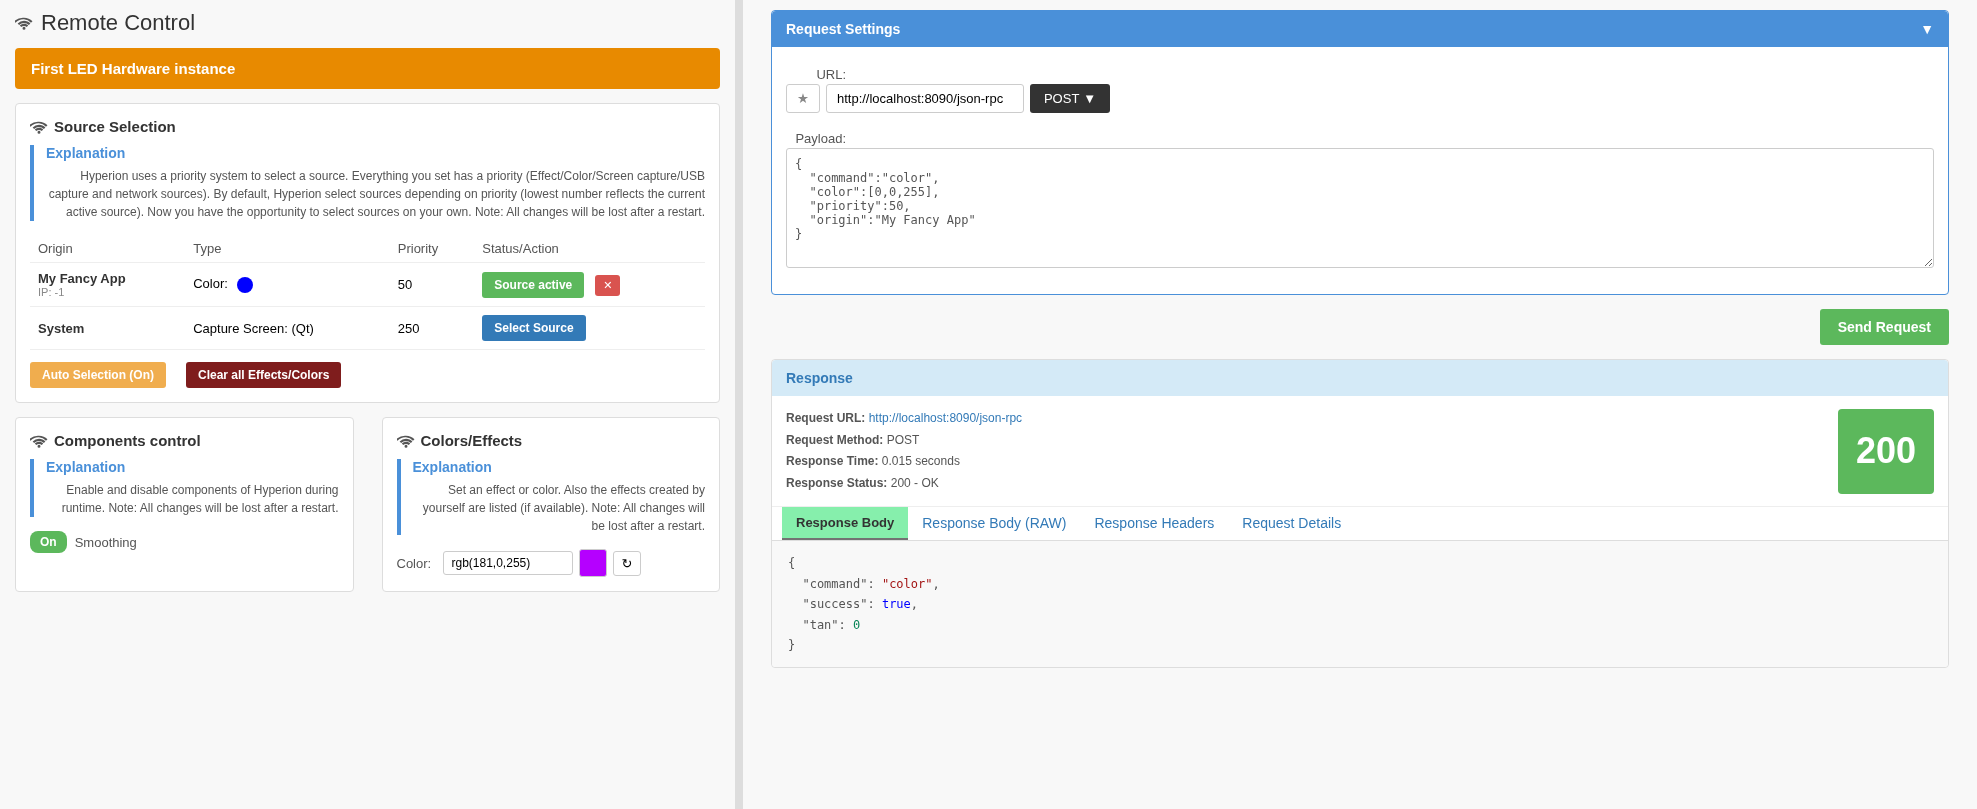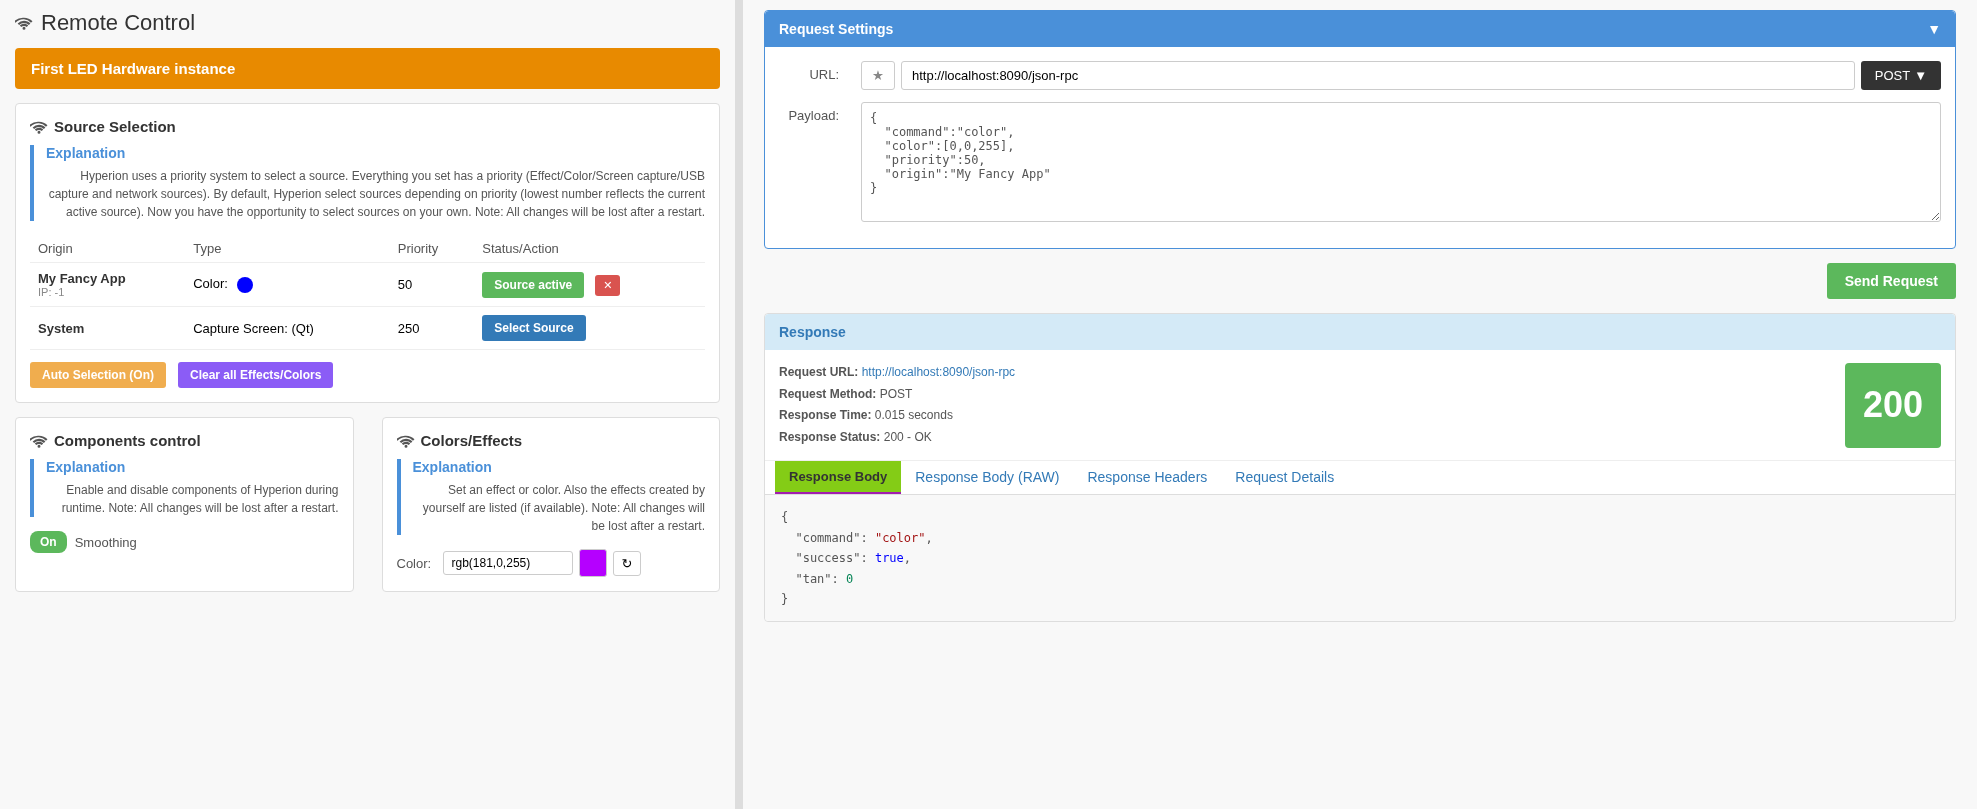--- a/index.html
+++ b/index.html
@@ -4,21 +4,21 @@
   <style>
     * { box-sizing: border-box; margin: 0; padding: 0; }
     body { font-family: Arial, sans-serif; font-size: 13px; background: #f0f0f0; display: flex; height: 809px; overflow: hidden; }
 
     
     .left-panel { width: 735px; height: 809px; background: #f8f8f8; overflow-y: auto; padding: 10px 15px; }
     .left-panel::-webkit-scrollbar { width: 8px; }
     .left-panel::-webkit-scrollbar-thumb { background: #ccc; }
 
     
-    .right-panel { flex: 1; height: 809px; background: #f8f8f8; overflow-y: auto; padding: 10px 21px; }
+    .right-panel { flex: 1; height: 809px; background: #f8f8f8; overflow-y: auto; padding: 10px 28px; }
 
     
     .page-title-row { display: flex; align-items: center; margin-bottom: 12px; }
     .wifi-icon { font-size: 18px; margin-right: 8px; color: #333; }
     .page-title { font-size: 22px; font-weight: normal; color: #333; }
 
     
     .instance-banner { background: #e88a00; color: white; padding: 12px 16px; border-radius: 4px; font-size: 15px; font-weight: bold; margin-bottom: 14px; }
 
     
@@ -36,26 +36,26 @@
     .source-table { width: 100%; border-collapse: collapse; margin-bottom: 12px; }
     .source-table th { text-align: left; padding: 6px 8px; color: #555; font-weight: normal; border-bottom: 1px solid #eee; font-size: 13px; }
     .source-table td { padding: 8px 8px; border-bottom: 1px solid #eee; font-size: 13px; vertical-align: middle; }
     .source-name { font-weight: bold; color: #333; }
     .source-ip { color: #888; font-size: 11px; }
     .color-dot { width: 16px; height: 16px; background: #0000ff; border-radius: 50%; display: inline-block; vertical-align: middle; margin-left: 6px; }
 
     
     .btn { padding: 6px 12px; border: none; border-radius: 3px; cursor: pointer; font-size: 12px; font-weight: bold; }
     .btn-success { background: #5cb85c; color: white; }
-    .btn-danger { background: #8b5cf6; color: white; text-align: center; }
+    .btn-danger { background: #7f1d1d; color: white; text-align: center; }
     .btn-primary { background: #337ab7; color: white; }
     .btn-warning { background: #f0ad4e; color: white; }
     .btn-red-sm { background: #d9534f; color: white; padding: 4px 8px; font-size: 11px; border: none; border-radius: 3px; cursor: pointer; }
 
-    .action-row { display: flex; gap: 12px; margin-top: 6px; }
+    .action-row { display: flex; gap: 20px; margin-top: 6px; }
 
     
     .bottom-panels { display: flex; gap: 28px; }
     .bottom-panel { flex: 1; background: white; border: 1px solid #ddd; border-radius: 4px; padding: 14px; }
 
     
     .color-row { display: flex; align-items: center; gap: 6px; margin-top: 8px; }
     .color-label { color: #555; font-size: 13px; min-width: 40px; }
     .color-input { border: 1px solid #ccc; border-radius: 3px; padding: 4px 8px; font-size: 12px; width: 130px; }
     .color-swatch { width: 28px; height: 28px; background: #b500ff; border-radius: 3px; border: 1px solid #ccc; cursor: pointer; }
@@ -63,42 +63,42 @@
 
     
     .on-badge { background: #5cb85c; color: white; border: none; border-radius: 8px; padding: 4px 10px; font-size: 12px; font-weight: bold; cursor: pointer; }
     .smoothing-label { color: #555; font-size: 13px; margin-left: 8px; }
     .component-row { display: flex; align-items: center; margin-top: 10px; }
 
     
     .request-settings-card { background: white; border: 1px solid #4a90d9; border-radius: 4px; margin-bottom: 14px; }
     .request-settings-header { background: #4a90d9; color: white; padding: 10px 14px; display: flex; justify-content: space-between; align-items: center; border-radius: 4px 4px 0 0; font-size: 14px; font-weight: bold; }
     .request-settings-body { padding: 14px; }
-    .form-row { display: flex; align-items: flex-start; margin-bottom: 12px; gap: 22px; }
+    .form-row { display: flex; align-items: flex-start; margin-bottom: 12px; gap: 2px; flex-direction: column; }
     .form-label { color: #555; font-size: 13px; padding-top: 6px; min-width: 60px; text-align: right; }
     .url-input-wrap { flex: 1; display: flex; gap: 6px; }
     .url-input { flex: 1; border: 1px solid #ccc; border-radius: 3px; padding: 6px 10px; font-size: 13px; }
     .star-btn { background: none; border: 1px solid #ccc; border-radius: 3px; padding: 6px 10px; cursor: pointer; color: #888; }
     .post-btn { background: #333; color: white; border: none; border-radius: 3px; padding: 6px 14px; cursor: pointer; font-size: 13px; display: flex; align-items: center; gap: 4px; }
     .payload-textarea { width: 100%; border: 1px solid #ccc; border-radius: 3px; padding: 8px; font-size: 12px; font-family: monospace; resize: vertical; min-height: 120px; color: #555; }
 
     .send-request-row { display: flex; justify-content: flex-end; margin-bottom: 14px; }
     .send-request-btn { background: #5cb85c; color: white; border: none; border-radius: 3px; padding: 10px 18px; font-size: 14px; font-weight: bold; cursor: pointer; }
 
     
     .response-card { background: white; border: 1px solid #ddd; border-radius: 4px; }
     .response-header { background: #d4eaf7; padding: 10px 14px; font-size: 14px; color: #337ab7; font-weight: bold; border-radius: 4px 4px 0 0; }
     .response-meta { padding: 12px 14px; font-size: 12px; color: #555; line-height: 1.8; display: flex; justify-content: space-between; align-items: center; border-bottom: 1px solid #eee; }
     .response-meta-text { line-height: 1.8; }
     .status-badge-200 { background: #5cb85c; color: white; font-size: 36px; font-weight: bold; padding: 10px 18px; border-radius: 4px; }
     .response-link { color: #337ab7; text-decoration: none; }
 
     .response-tabs { display: flex; border-bottom: 1px solid #ddd; padding: 0 10px; }
     .response-tab { padding: 8px 14px; font-size: 13px; cursor: pointer; border: none; background: none; color: #555; border-bottom: 2px solid transparent; }
-    .response-tab.active { color: #333; border-bottom: 2px solid #a21caf; font-weight: bold; background: #84cc16; }
+    .response-tab.active { color: #333; border-bottom: 2px solid #737373; font-weight: bold; background: #86efac; }
     .response-tab-link { color: #337ab7; text-decoration: none; padding: 8px 14px; font-size: 14px; cursor: pointer; }
 
     .response-body-code { background: #f8f8f8; padding: 12px 16px; font-family: monospace; font-size: 12px; color: #555; line-height: 1.7; border-radius: 0 0 4px 4px; }
 
     .chevron-icon { font-size: 14px; }
   </style>
 </head>
 <body>
 
 <div class="left-panel">

